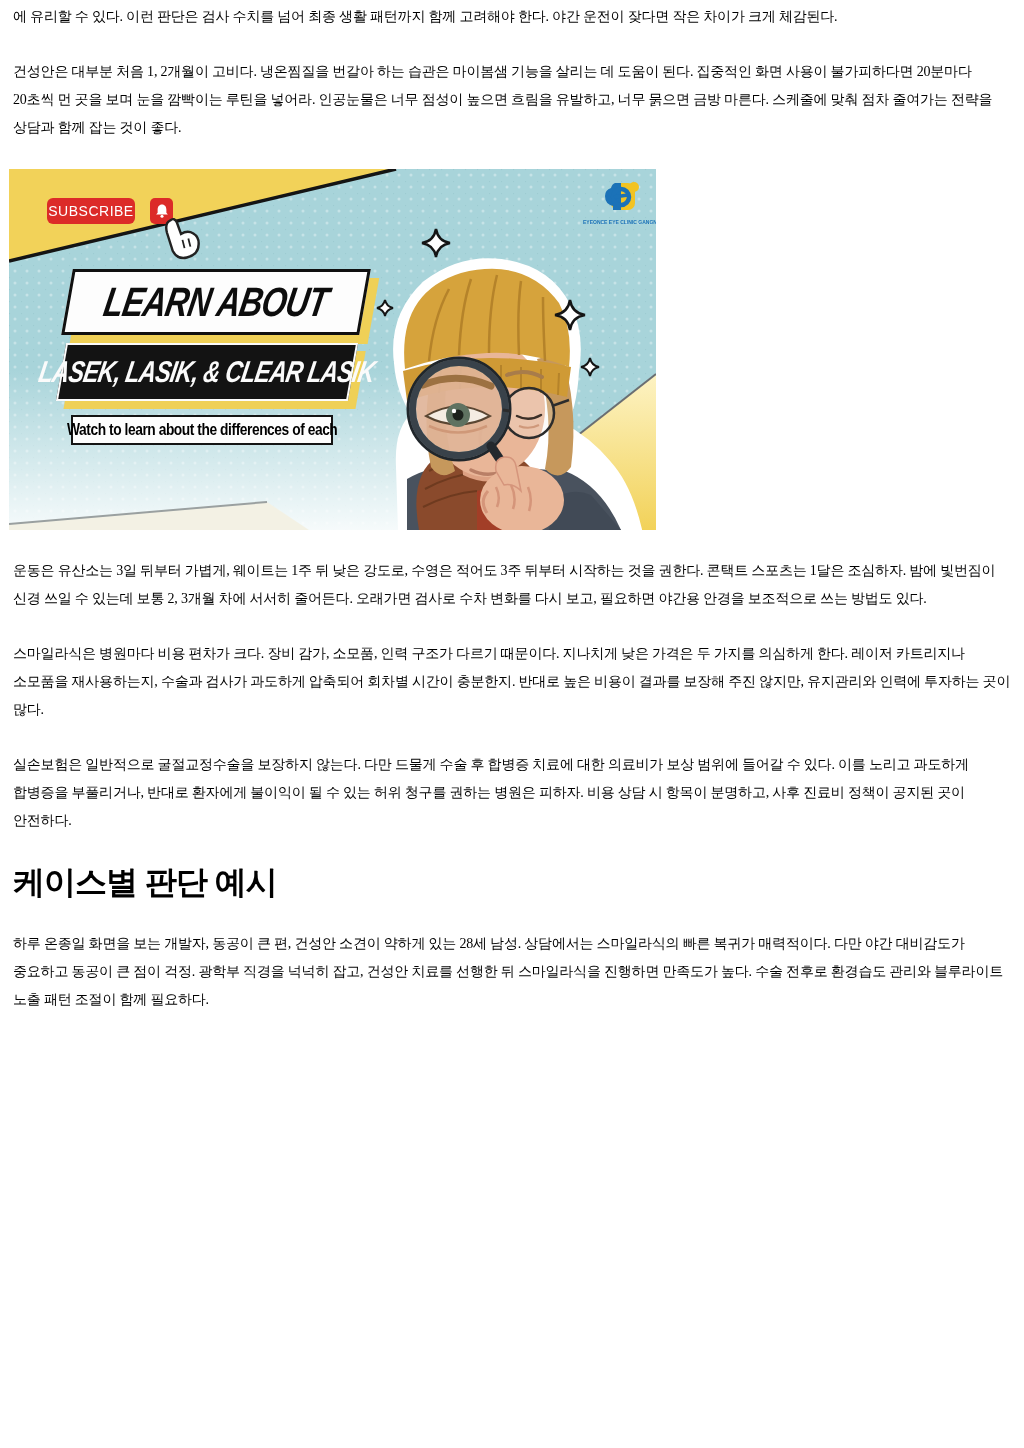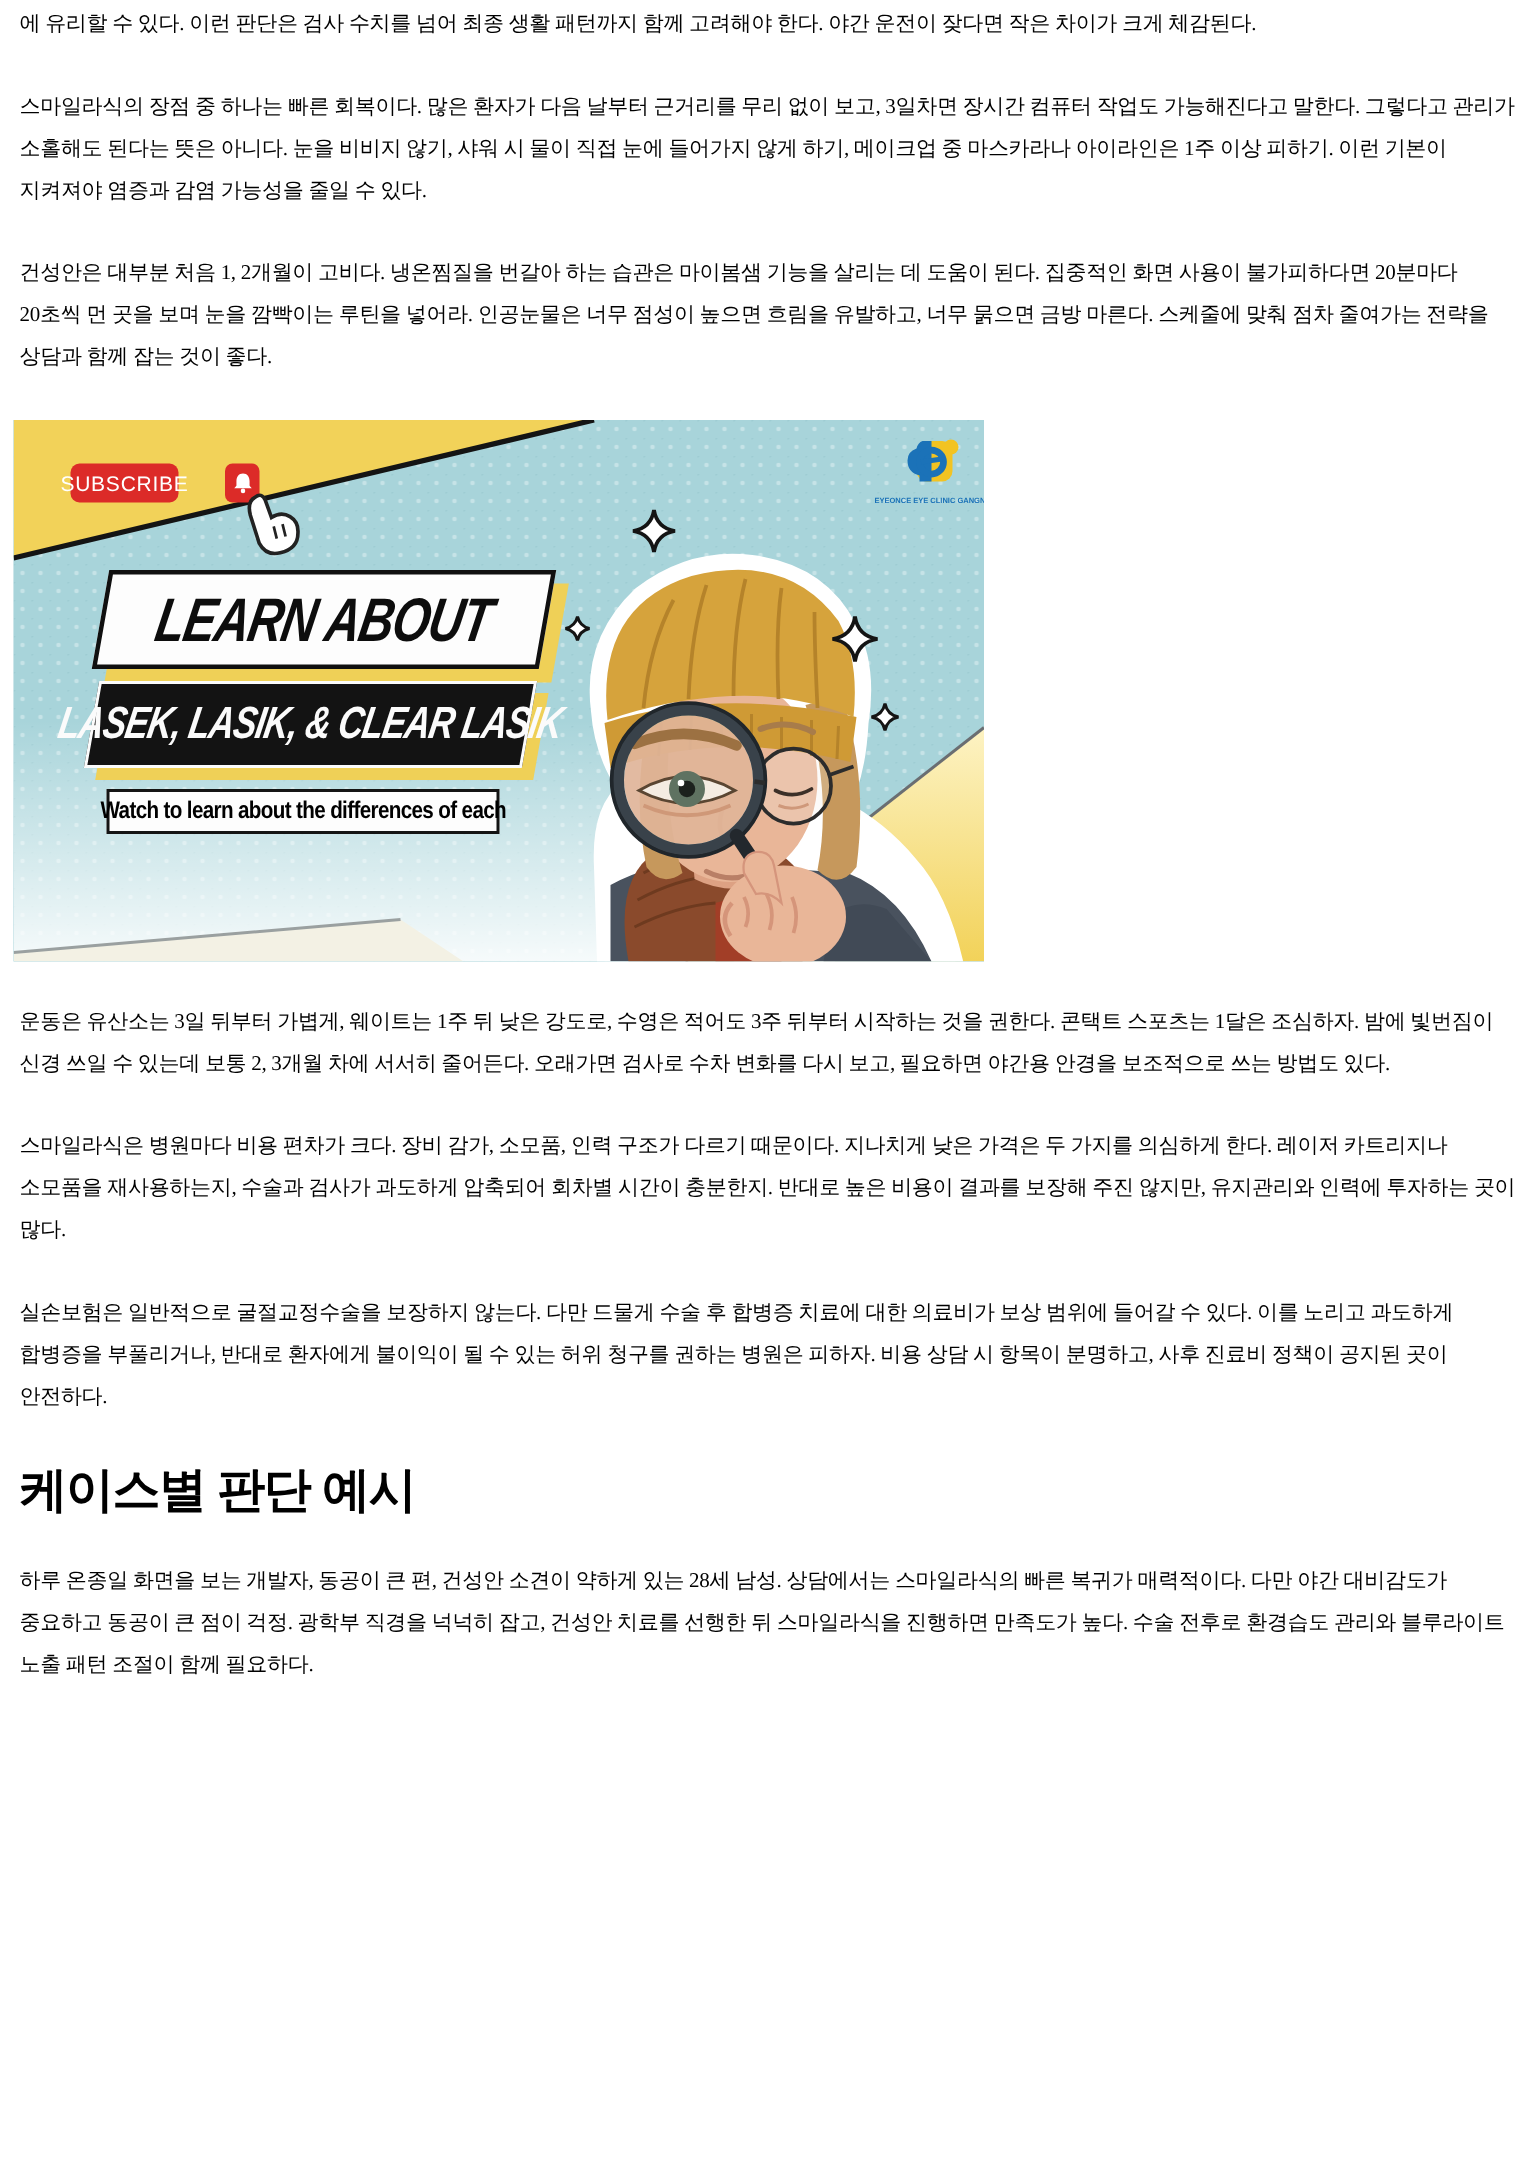--- a/index.html
+++ b/index.html
@@ -9,21 +9,21 @@
   .content p{font-size:14px;line-height:28px;margin:27px 0;text-align:left;
              letter-spacing:-0.2px;word-break:keep-all;}
   .content p.first{margin-top:1px;}
   .content h2{font-family:"Liberation Sans","DejaVu Sans",sans-serif;
               font-weight:bold;font-size:32px;line-height:1.25;
               letter-spacing:-1px;margin:26px 0 28px 0;}
   
   figure.thumb{position:relative;width:647px;height:361px;margin:27px 0 27px -4px;
                overflow:hidden;background:#a8d4da;}
   .thumb svg.bg{position:absolute;left:0;top:0;width:647px;height:361px;display:block;}
-  .sub-btn{position:absolute;left:38px;top:29px;width:72px;height:26px;
+  .sub-btn{position:absolute;left:38px;top:29px;width:88px;height:26px;
            background:#dc2b28;border-radius:6px;display:flex;align-items:center;
            justify-content:center;}
   .sub-btn span{color:#ffffff;font-family:"Liberation Sans","DejaVu Sans",sans-serif;
                 font-size:14px;letter-spacing:0.5px;}
   .bell-btn{position:absolute;left:141px;top:29px;width:23px;height:26px;
             background:#dc2b28;border-radius:5px;display:flex;align-items:center;
             justify-content:center;}
   .cursor{position:absolute;left:150px;top:47px;width:44px;height:46px;}
   .logo{position:absolute;left:574px;top:11px;width:80px;text-align:center;}
   .logo-text{font-family:"Liberation Sans","DejaVu Sans",sans-serif;font-size:5px;
@@ -47,21 +47,20 @@
   .caption-box .cond2{display:inline-block;transform:scaleX(0.86);white-space:nowrap;
                       letter-spacing:-0.5px;}
 </style>
 </head>
 <body>
 
 <article class="content">
 
   <p class="first">에 유리할 수 있다. 이런 판단은 검사 수치를 넘어 최종 생활 패턴까지 함께 고려해야 한다. 야간 운전이 잦다면 작은 차이가 크게 체감된다.</p>
 
-  <p>스마일라식의 장점 중 하나는 빠른 회복이다. 많은 환자가 다음 날부터 근거리를 무리 없이 보고, 3일차면 장시간 컴퓨터 작업도 가능해진다고 말한다. 그렇다고 관리가 소홀해도 된다는 뜻은 아니다. 눈을 비비지 않기, 샤워 시 물이 직접 눈에 들어가지 않게 하기, 메이크업 중 마스카라나 아이라인은 1주 이상 피하기. 이런 기본이 지켜져야 염증과 감염 가능성을 줄일 수 있다.</p>
   <p>건성안은 대부분 처음 1, 2개월이 고비다. 냉온찜질을 번갈아 하는 습관은 마이봄샘 기능을 살리는 데 도움이 된다. 집중적인 화면 사용이 불가피하다면 20분마다 20초씩 먼 곳을 보며 눈을 깜빡이는 루틴을 넣어라. 인공눈물은 너무 점성이 높으면 흐림을 유발하고, 너무 묽으면 금방 마른다. 스케줄에 맞춰 점차 줄여가는 전략을 상담과 함께 잡는 것이 좋다.</p>
 
   <figure class="thumb">
     <svg class="bg" viewBox="0 0 647 361" aria-hidden="true">
       <defs>
         <pattern id="dots" width="12" height="12" patternUnits="userSpaceOnUse">
           <circle cx="6" cy="6" r="1.5" fill="#ffffff" opacity="0.35"></circle>
           <circle cx="0" cy="0" r="1.2" fill="#8fc0c6" opacity="0.45"></circle>
         </pattern>
         <linearGradient id="fade" x1="0" y1="0" x2="0" y2="1">

